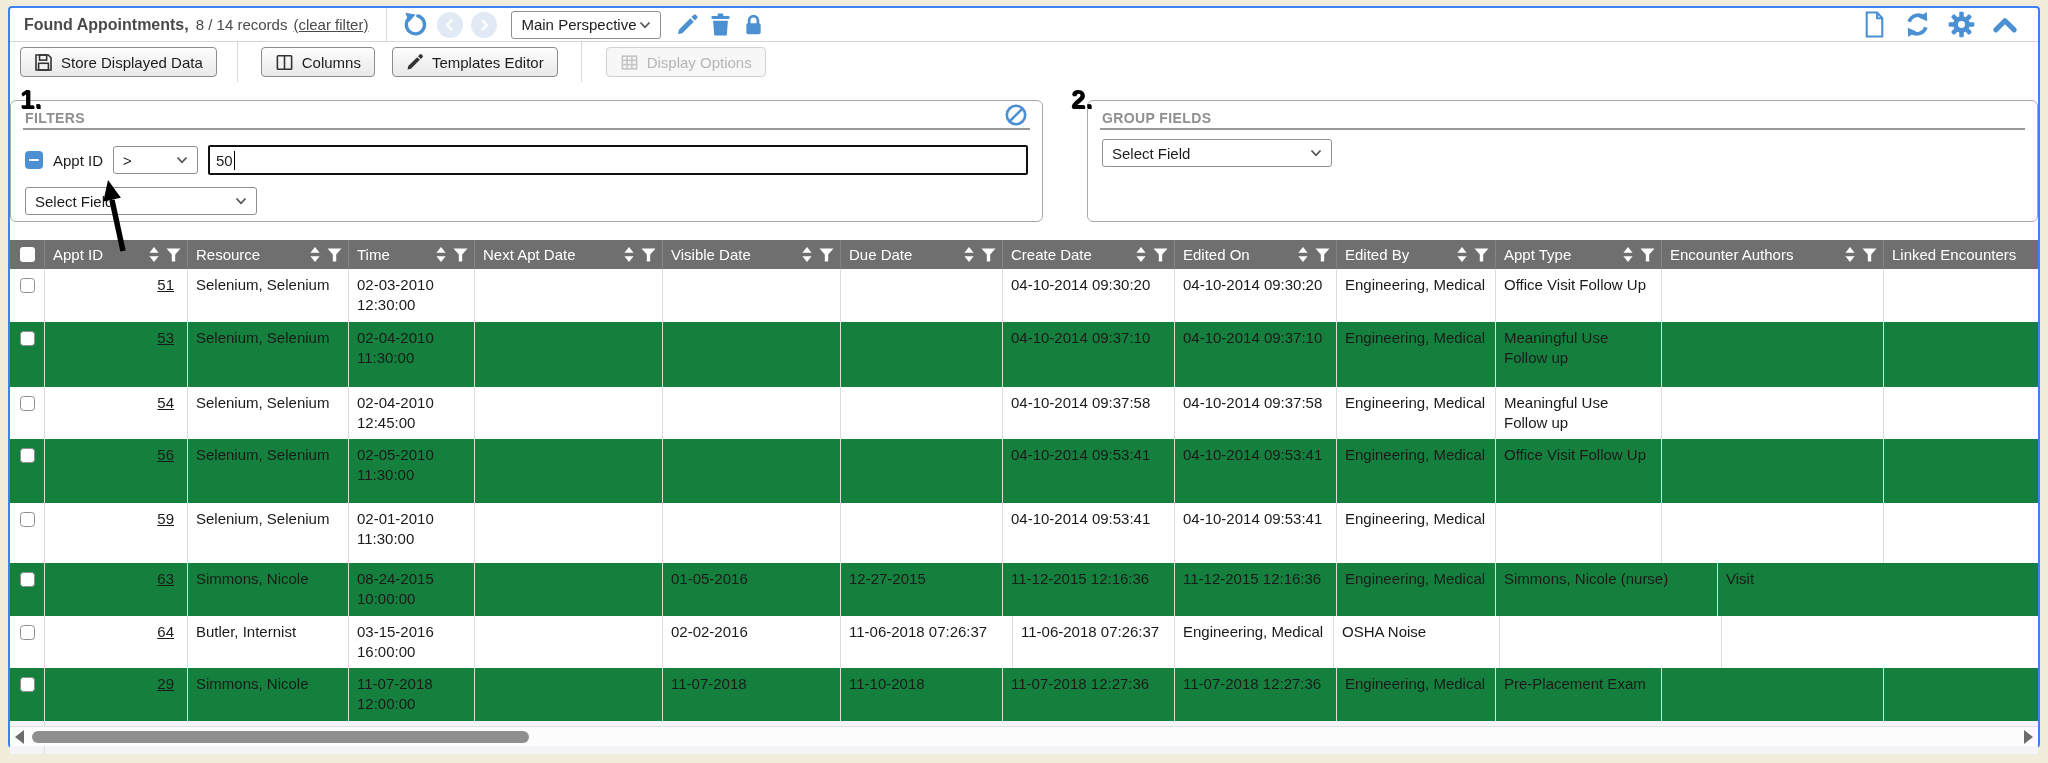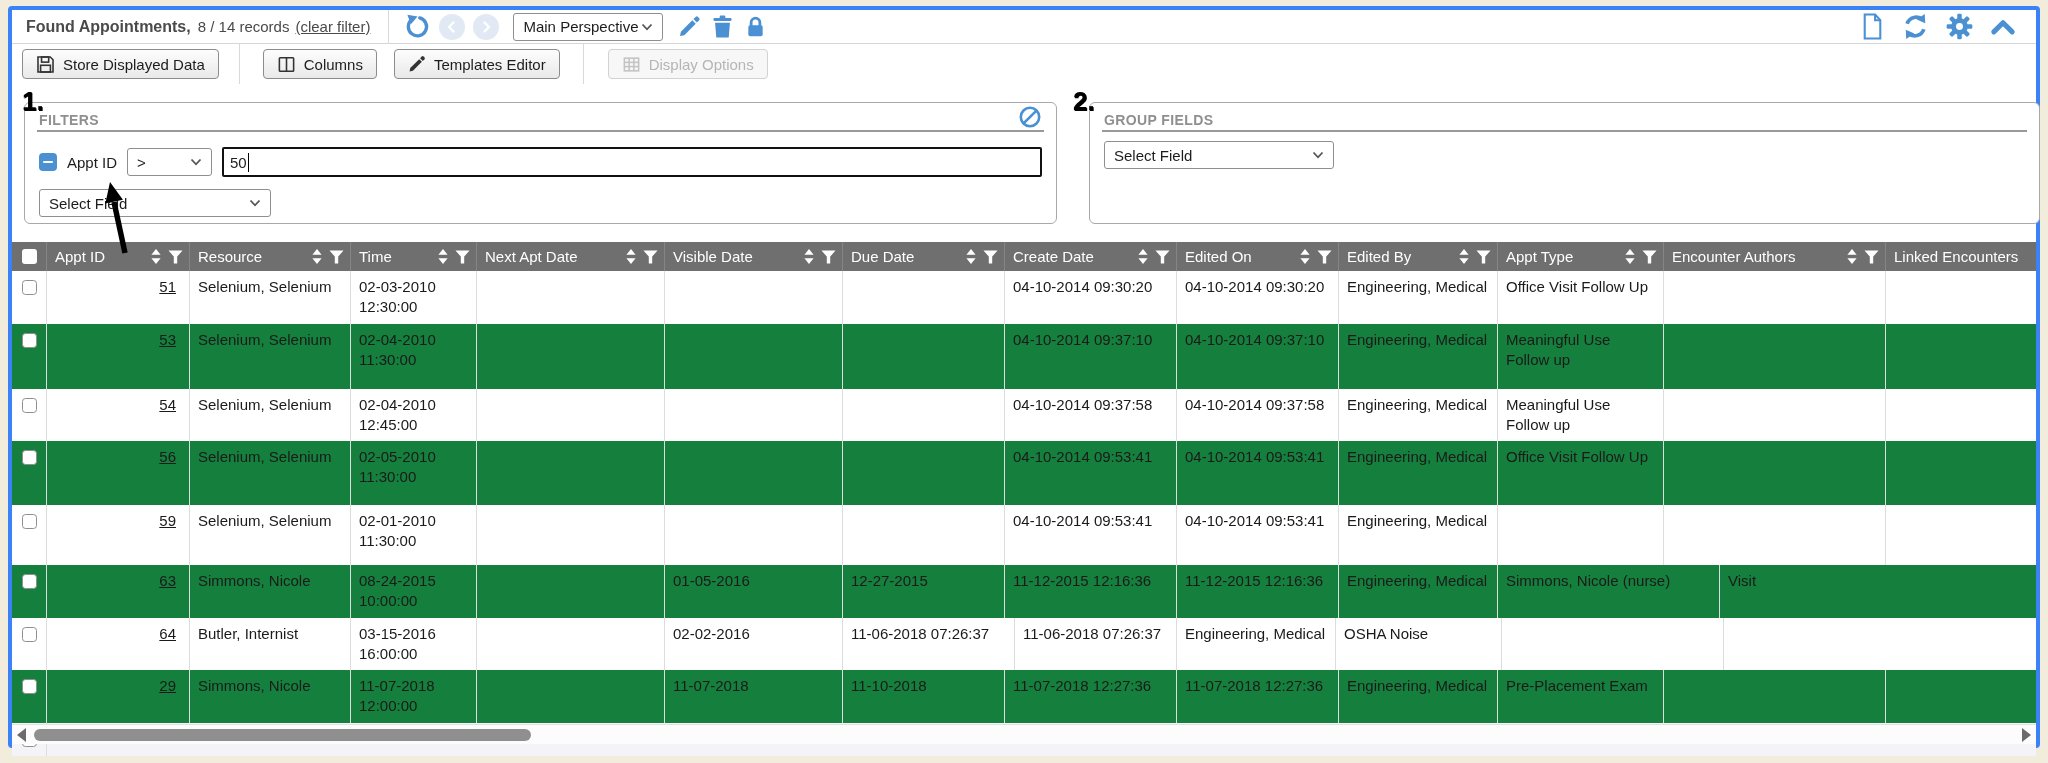--- a/index.html
+++ b/index.html
@@ -1,19 +1,19 @@
 <!DOCTYPE html>
 <html><head>
 <meta charset="utf-8">
 <style>
   * { box-sizing: border-box; margin: 0; padding: 0; }
   html, body { width: 2048px; height: 763px; overflow: hidden; }
   body { background: #f1ecdb; font-family: "Liberation Sans", sans-serif; color: #222; }
   .panel { position: absolute; left: 8px; top: 6px; width: 2032px; height: 742px;
-           background: #fff; border: 4px solid #3b82f6; border-radius: 4px; }
+           background: #fff; border: 2px solid #3b82f6; border-radius: 4px; }
 
   
   .topbar { position: absolute; left: 0; top: 0; right: 0; height: 34px;
             border-bottom: 1px solid #d6d6d6; display: flex; align-items: center; padding: 0 10px 0 14px; }
   .title { font-weight: bold; font-size: 16px; color: #4a4a4a; }
   .records { font-size: 15px; color: #4a4a4a; margin-left: 7px; }
   .clear-link { font-size: 15px; color: #4a4a4a; text-decoration: underline; margin-left: 6px; cursor: pointer; }
   .vdiv { width: 1px; align-self: stretch; background: #d9d9d9; }
   .topbar .vdiv { margin: 0 16px 0 18px; }
   .iconbtn { display: inline-flex; align-items: center; justify-content: center; cursor: pointer; flex: 0 0 auto; }
@@ -28,21 +28,21 @@
   
   .toolbar { position: absolute; left: 0; top: 34px; right: 0; height: 40px; display: flex; align-items: center; }
   .btn { height: 30px; border: 1px solid #8c8c8c; border-radius: 4px;
          background: linear-gradient(#fdfdfd, #e9e9e9); padding: 0 13px; font-size: 15px; color: #1c1c1c;
          display: inline-flex; align-items: center; gap: 8px; cursor: pointer; white-space: nowrap; }
   .btn.disabled { color: #b5b5b5; border-color: #d2d2d2; background: #f7f7f7; cursor: default; }
   .toolbar .vdiv { align-self: stretch; margin: 0; }
 
   
   .fpanel { position: absolute; border: 1px solid #a8a8a8; border-radius: 6px; background: #fff; }
-  .fpanel-filters { left: 12px; top: 92px; width: 1033px; height: 122px; }
+  .fpanel-filters { left: 0; top: 92px; width: 1033px; height: 122px; }
   .fpanel-group   { left: 1077px; top: 92px; width: 951px; height: 122px; }
   .fheading { position: absolute; left: 14px; top: 9px; font-size: 14px; font-weight: bold;
               color: #8f8f8f; letter-spacing: 0.4px; }
   .fline { position: absolute; left: 12px; right: 12px; top: 27px; height: 2px; background: #999; }
   .ban { position: absolute; right: 14px; top: 2px; }
   .filter-row { position: absolute; left: 14px; top: 44px; right: 14px; display: flex; align-items: center; gap: 10px; }
   .chk-blue { width: 18px; height: 18px; border-radius: 4px; background: #4a90d2;
               display: inline-flex; align-items: center; justify-content: center; cursor: pointer; flex: 0 0 auto; }
   .chk-blue .minus { width: 10px; height: 2.6px; background: #fff; border-radius: 1px; }
   .filter-label { font-size: 15px; color: #1c1c1c; }

